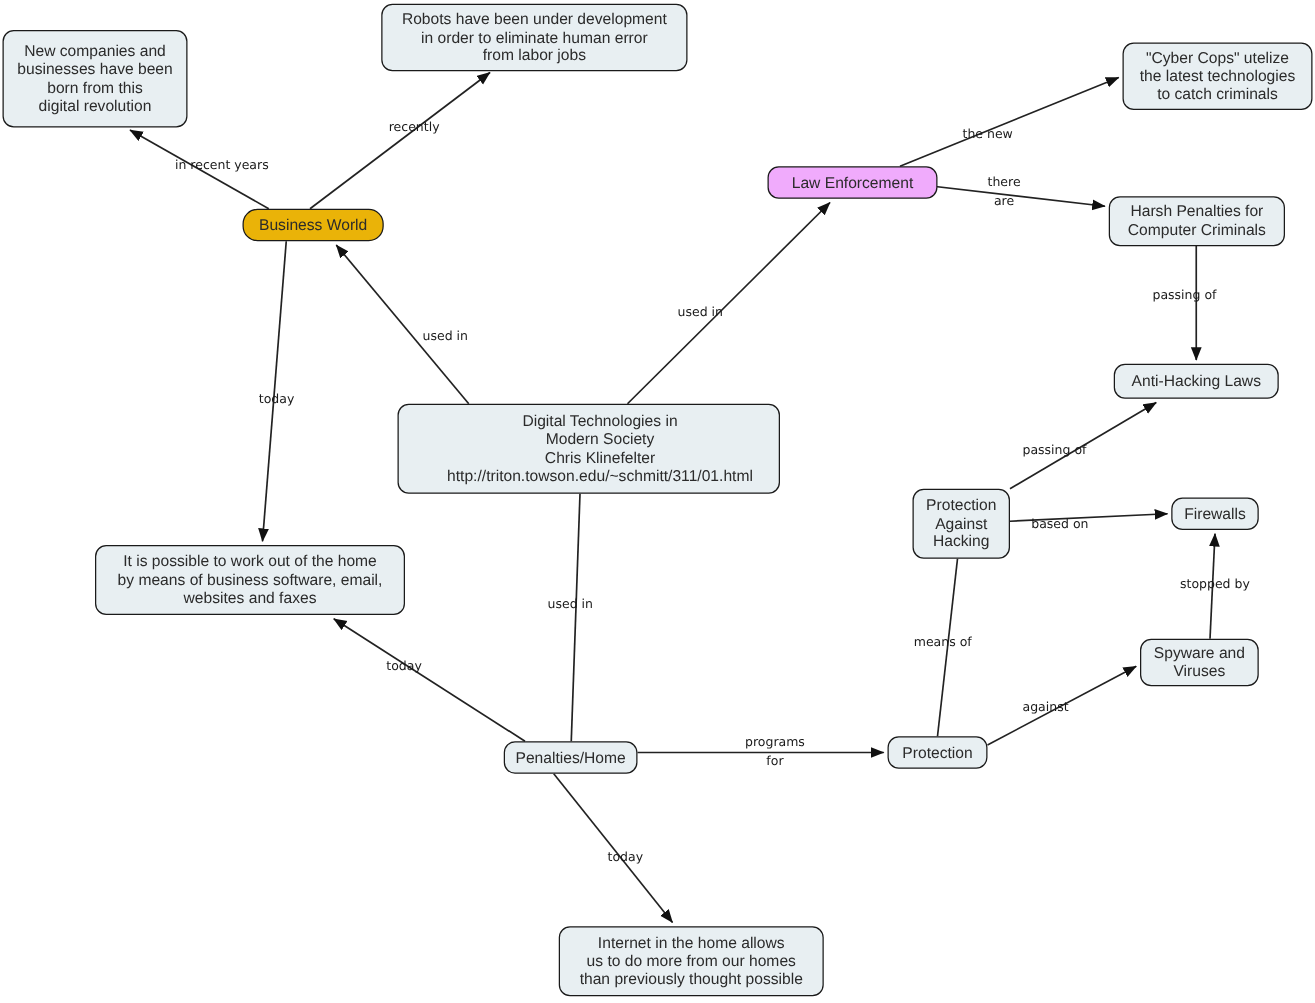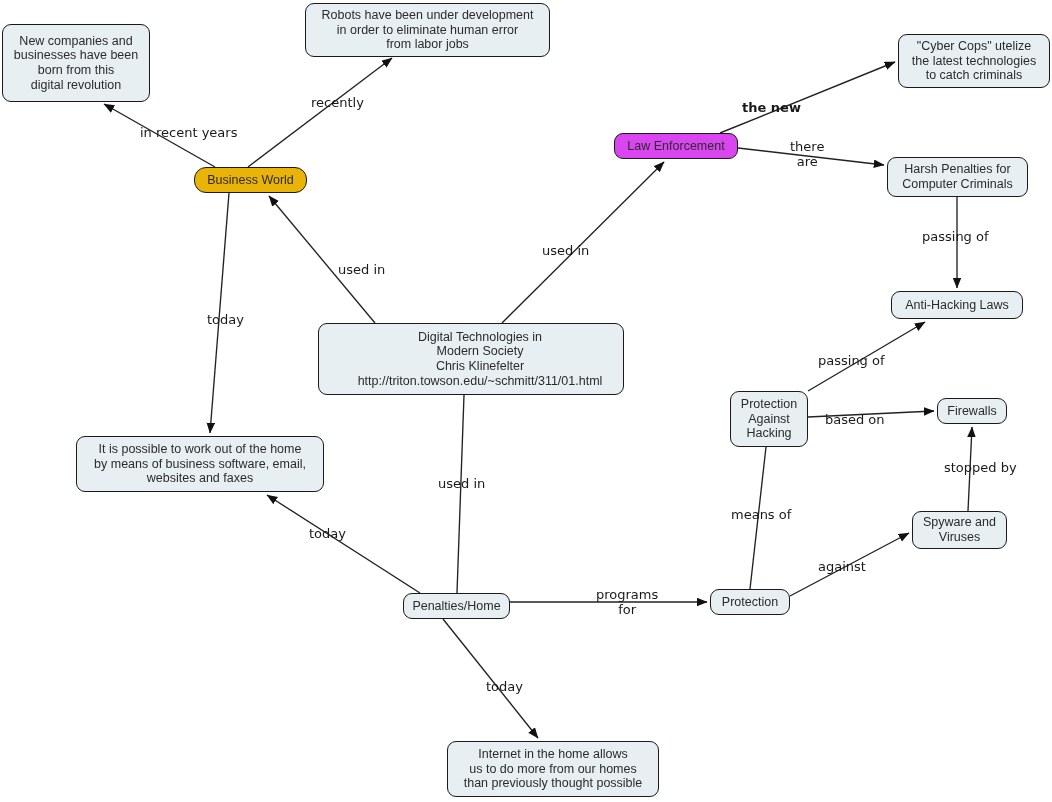--- a/index.html
+++ b/index.html
@@ -44,21 +44,21 @@
     overflow: hidden;
     padding: 0 2px;
   }
   .node.url {
     font-size: 12.5px;
   }
   .edge-label {
     position: absolute;
     color: #1a1a1a;
     font-family: "DejaVu Sans", sans-serif;
-    font-size: 13px;
+    font-size: 10px;
     line-height: 14.6px;
     text-align: center;
     white-space: pre;
     background: transparent;
   }
 </style>
 </head>
 <body>
 
 <div id="canvas" style="background: rgb(255, 255, 255);">
@@ -94,21 +94,21 @@
       <div class="node" style="left: 2px; top: 24px; width: 148px; height: 78px; background: rgb(232, 239, 242); border-color: rgb(26, 26, 26); color: rgb(43, 43, 43);">New companies and
 businesses have been
 born from this
 digital revolution</div>
       <div class="node" style="left: 305px; top: 3px; width: 245px; height: 54px; background: rgb(232, 239, 242); border-color: rgb(26, 26, 26); color: rgb(43, 43, 43);">Robots have been under development
 in order to eliminate human error
 from labor jobs</div>
       <div class="node" style="left: 898px; top: 34px; width: 152px; height: 54px; background: rgb(232, 239, 242); border-color: rgb(26, 26, 26); color: rgb(43, 43, 43);">"Cyber Cops" utelize
 the latest technologies
 to catch criminals</div>
-      <div class="node" style="left: 614px; top: 133px; width: 124px; height: 26px; background: #d946ef; border-color: rgb(26, 26, 26); color: rgb(43, 43, 43);">Law Enforcement</div>
+      <div class="node" style="left: 614px; top: 133px; width: 136px; height: 26px; background: #f0abfc; border-color: rgb(26, 26, 26); color: rgb(43, 43, 43);">Law Enforcement</div>
       <div class="node" style="left: 887px; top: 145px; width: 141px; height: 40px; background: rgb(232, 239, 242); border-color: rgb(26, 26, 26); color: rgb(43, 43, 43); margin-top: 12px;">Harsh Penalties for
 Computer Criminals</div>
       <div class="node" style="left: 194px; top: 167px; width: 113px; height: 26px; background: #eab308; border-color: rgb(26, 26, 26); color: rgb(43, 43, 43); border-radius: 12px;">Business World</div>
       <div class="node" style="left: 891px; top: 291px; width: 132px; height: 28px; background: rgb(232, 239, 242); border-color: rgb(26, 26, 26); color: rgb(43, 43, 43);">Anti-Hacking Laws</div>
       <div class="node url" style="left: 318px; top: 323px; width: 306px; height: 72px; background: rgb(232, 239, 242); border-color: rgb(26, 26, 26); color: rgb(43, 43, 43); padding-left: 20px;">Digital Technologies in
 Modern Society
 Chris Klinefelter
 http://triton.towson.edu/~schmitt/311/01.html</div>
       <div class="node" style="left: 730px; top: 391px; width: 78px; height: 56px; background: rgb(232, 239, 242); border-color: rgb(26, 26, 26); color: rgb(43, 43, 43);">Protection
 Against
@@ -121,21 +121,21 @@
 Viruses</div>
       <div class="node" style="left: 403px; top: 593px; width: 107px; height: 26px; background: rgb(232, 239, 242); border-color: rgb(26, 26, 26); color: rgb(43, 43, 43);">Penalties/Home</div>
       <div class="node" style="left: 710px; top: 589px; width: 80px; height: 26px; background: rgb(232, 239, 242); border-color: rgb(26, 26, 26); color: rgb(43, 43, 43);">Protection</div>
       <div class="node" style="left: 447px; top: 741px; width: 212px; height: 56px; background: rgb(232, 239, 242); border-color: rgb(26, 26, 26); color: rgb(43, 43, 43);">Internet in the home allows
 us to do more from our homes
 than previously thought possible</div>
     </div>
   <div id="labels-group">
       <div class="edge-label" style="left: 140px; top: 126px;">in recent years</div>
       <div class="edge-label" style="left: 311px; top: 96px;">recently</div>
-      <div class="edge-label" style="left: 742px; top: 101px; font-weight: bold;">the new</div>
+      <div class="edge-label" style="left: 770px; top: 101px;">the new</div>
       <div class="edge-label" style="left: 790px; top: 140px;">there
 are</div>
       <div class="edge-label" style="left: 338px; top: 263px;">used in</div>
       <div class="edge-label" style="left: 542px; top: 244px;">used in</div>
       <div class="edge-label" style="left: 207px; top: 313px;">today</div>
       <div class="edge-label" style="left: 922px; top: 230px;">passing of</div>
       <div class="edge-label" style="left: 818px; top: 354px;">passing of</div>
       <div class="edge-label" style="left: 825px; top: 413px;">based on</div>
       <div class="edge-label" style="left: 944px; top: 461px; text-align: center;">stopped by</div>
       <div class="edge-label" style="left: 438px; top: 477px;">used in</div>

